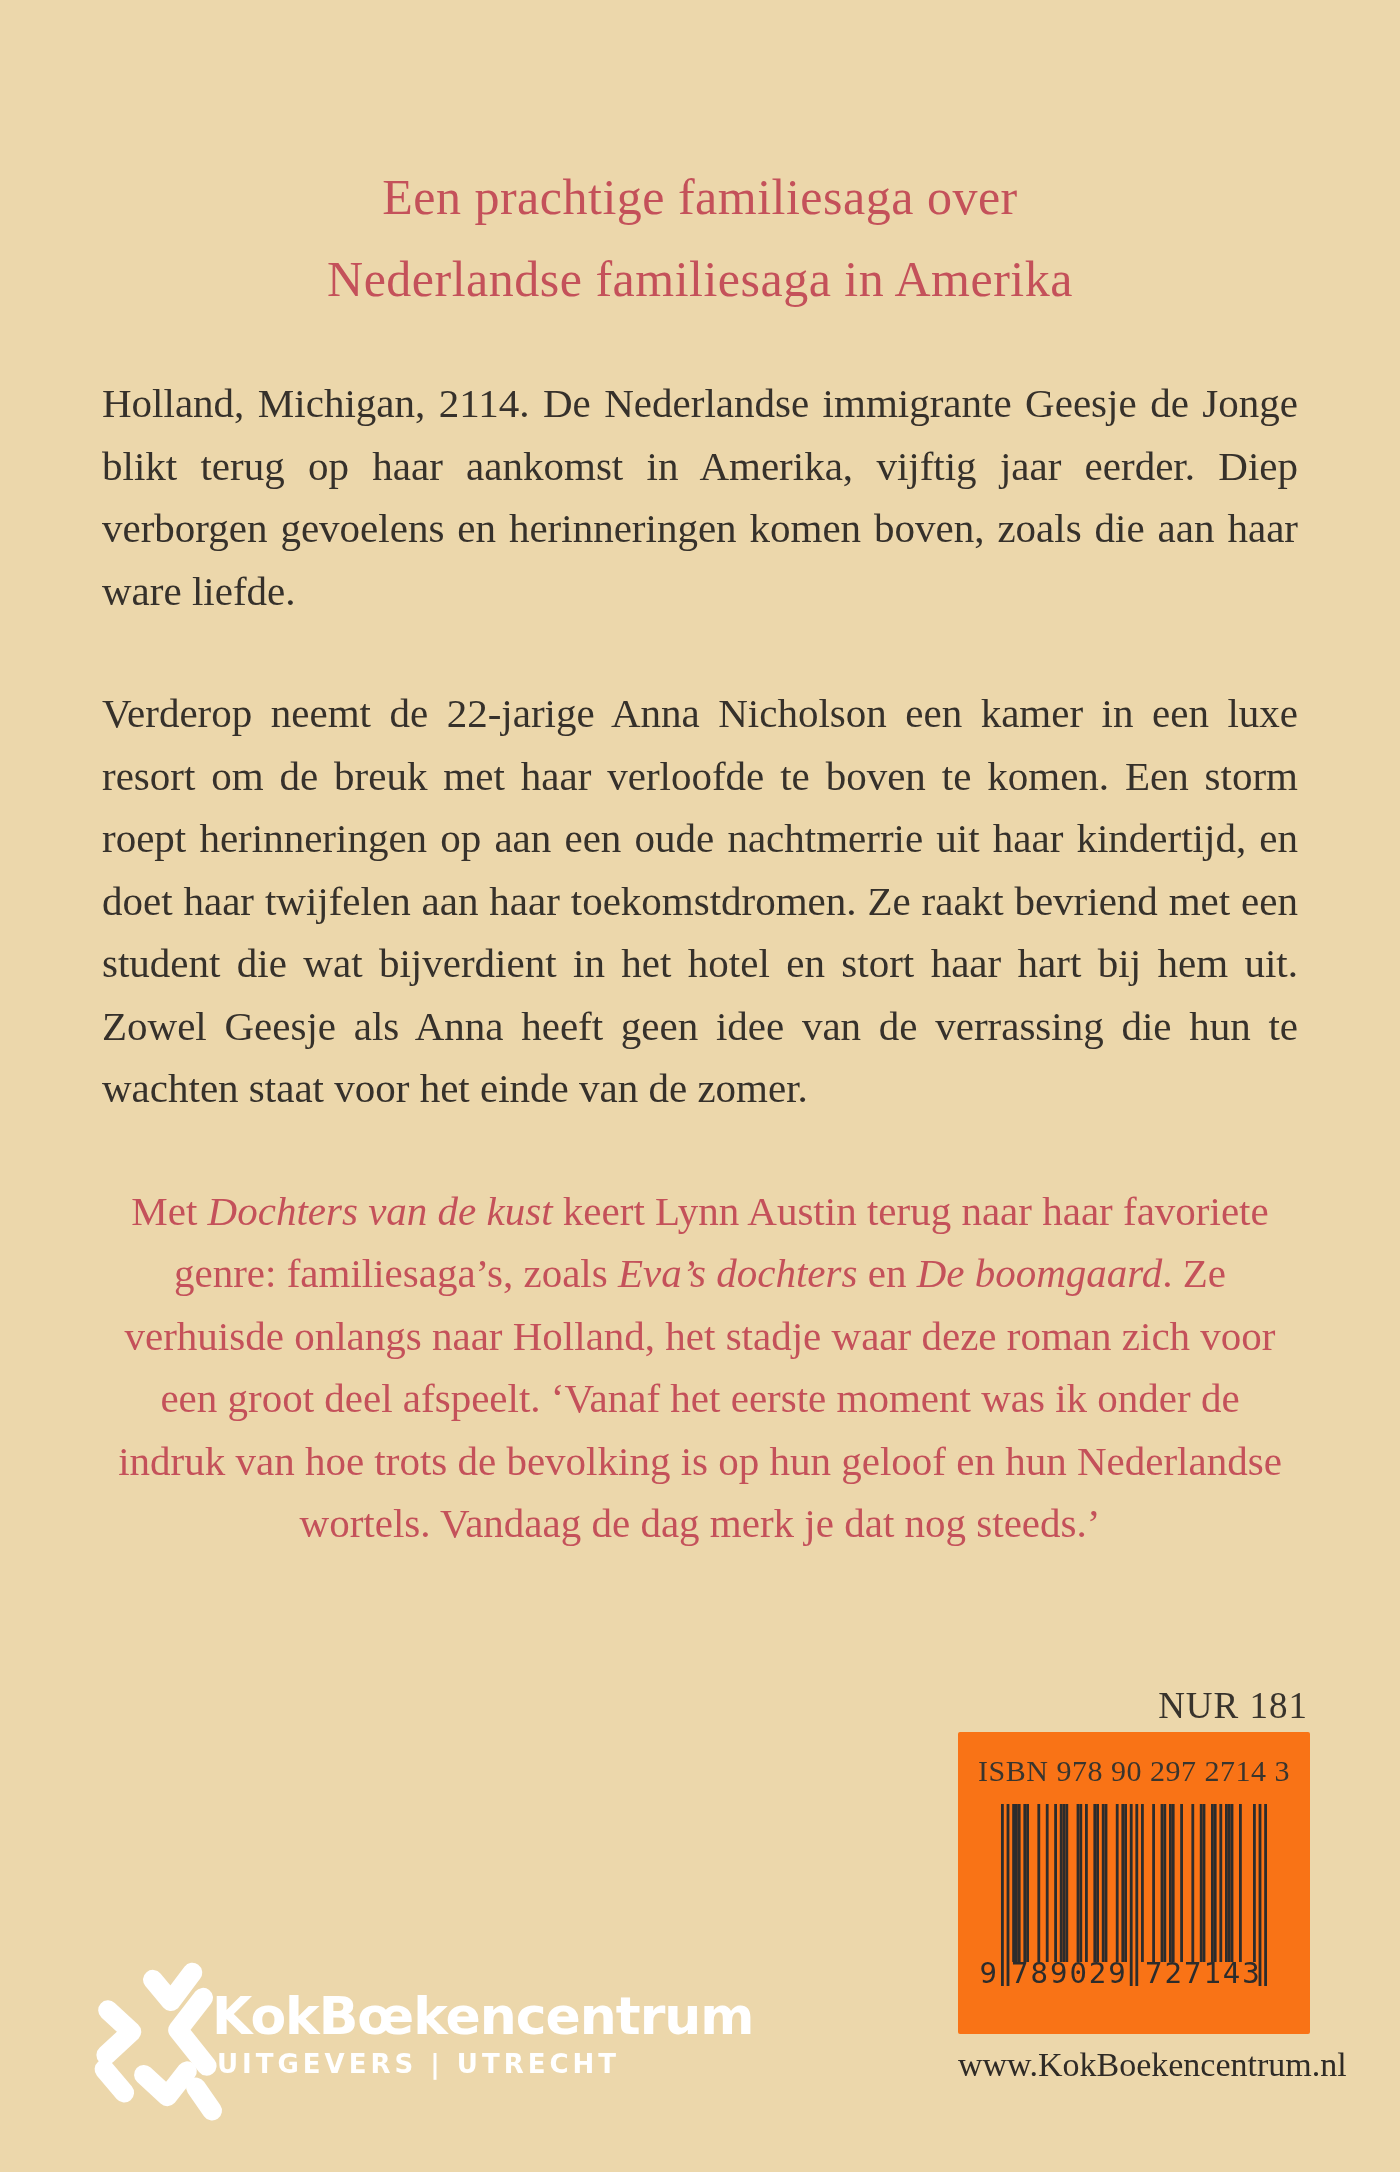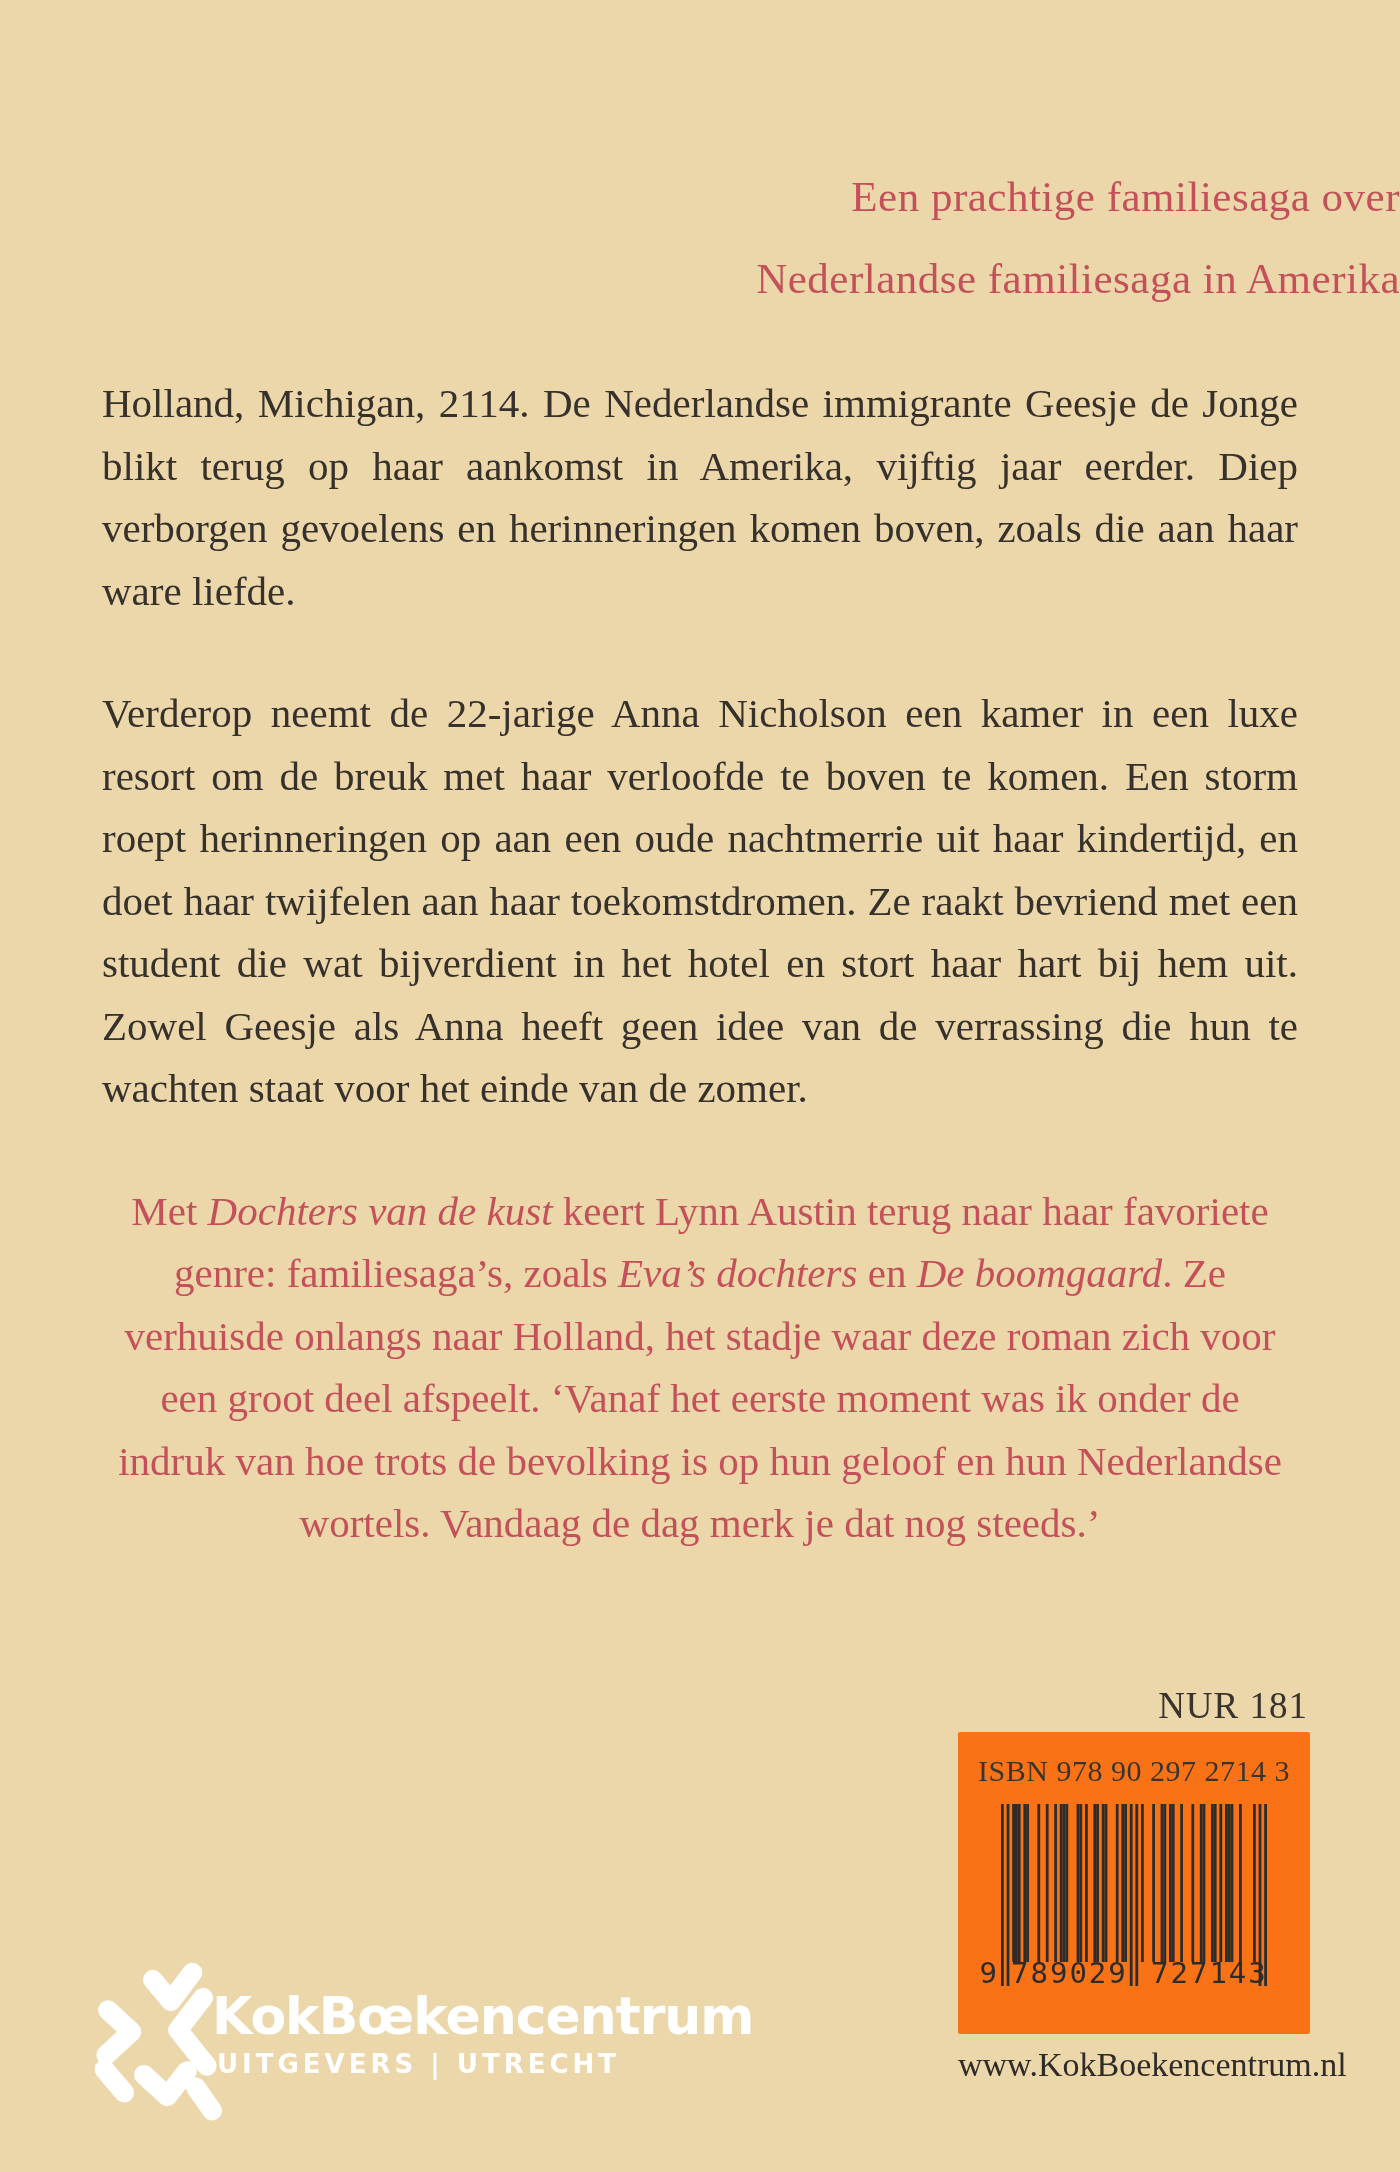--- a/index.html
+++ b/index.html
@@ -8,23 +8,23 @@
     background:#ecd7ab;
     font-family:"Liberation Serif", serif;
     position:relative;
     overflow:hidden;
   }
   .cover{position:absolute;inset:0;}
 
   
   .headline{
     position:absolute;top:156px;left:0;width:1400px;
-    text-align:right;
+    text-align:center;
     color:#c4515a;
-    font-size:43px;line-height:82px;
+    font-size:50px;line-height:82px;
     letter-spacing:0.5px;
   }
 
   
   .text-col{
     position:absolute;top:372px;left:102px;width:1196px;
     color:#36312b;
     font-size:41px;line-height:62.5px;
   }
   .text-col p{margin:0 0 60px 0;text-align:justify;}
@@ -58,21 +58,21 @@
     margin:16px auto 0 auto;
   }
   .barcode svg{position:absolute;left:0;top:0;}
   .bc-digits span{
     position:absolute;
     font-family:"DejaVu Sans Mono", monospace;
     font-size:29px;color:#2c2c2c;top:152px;
   }
   .bc-first{left:-28px;width:24px;text-align:right;}
   .bc-g1{left:10px;width:114px;letter-spacing:2px;}
-  .bc-g2{left:150px;width:114px;text-align:right;letter-spacing:2px;}
+  .bc-g2{left:144px;width:114px;text-align:right;letter-spacing:2px;}
 
   
   .website{
     position:absolute;left:958px;top:2046px;width:352px;
     text-align:center;color:#2f2b26;font-size:34px;
   }
 
   
   .logo-icon{position:absolute;left:88px;top:1960px;}
   .pub-name{

